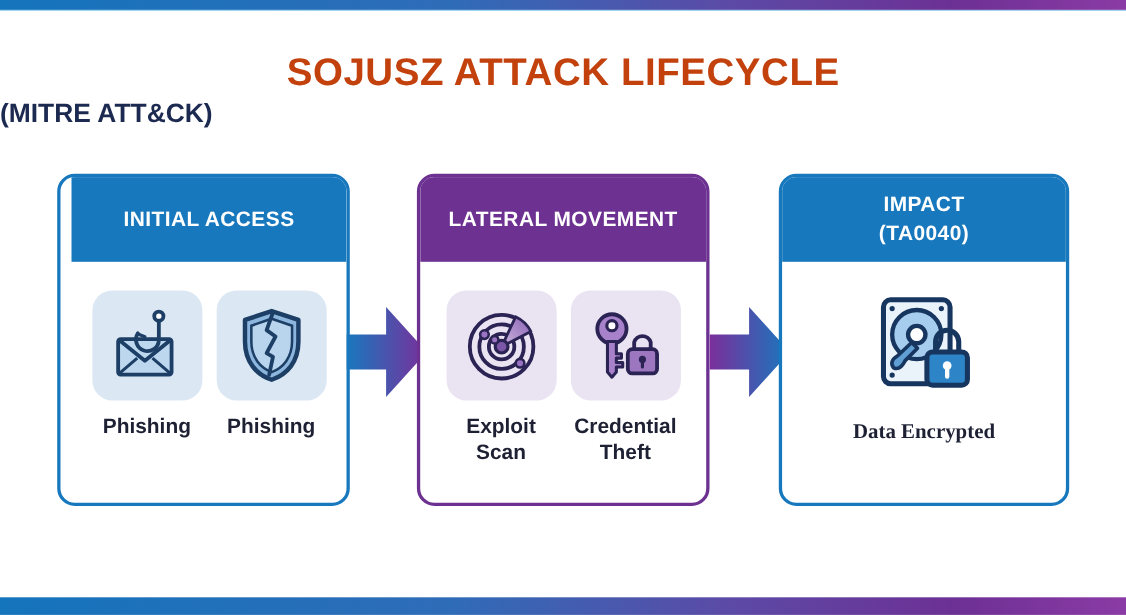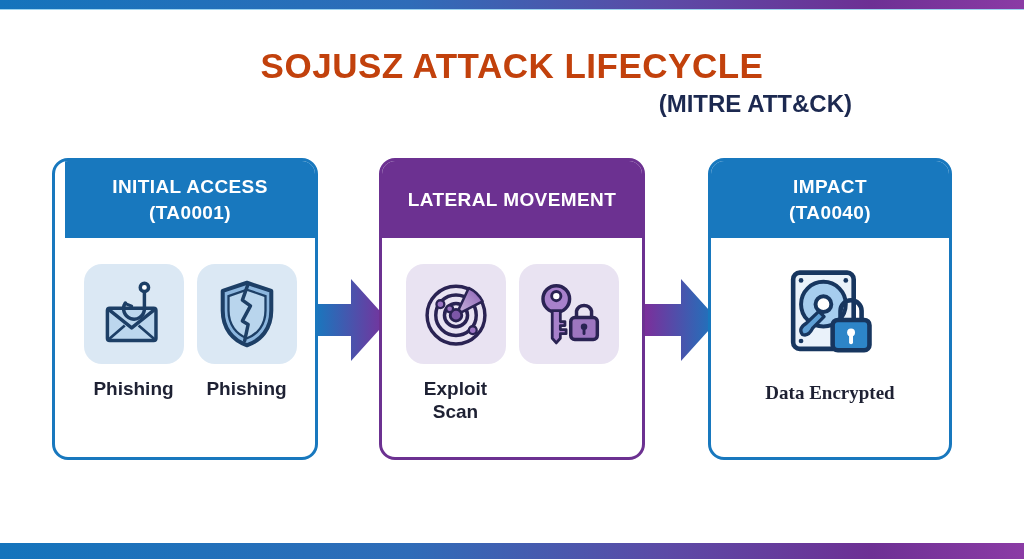--- a/index.html
+++ b/index.html
@@ -16,33 +16,33 @@
   .bar-bottom {
     position:absolute; bottom:0; left:0; width:1024px; height:16px;
     background:linear-gradient(90deg,#1474bc 0%,#2f6cb8 40%,#5c4aa6 65%,#6d3094 85%,#8b3ba5 100%);
   }
 
   .page-title {
     position:absolute; top:46px; left:0; width:1024px; text-align:center;
     font-size:35px; font-weight:bold; letter-spacing:0.5px; color:#c2410c;
   }
   .page-subtitle {
-    position:absolute; top:90px; left:0; width:852px; text-align:right;
+    position:absolute; top:90px; left:0; width:852px; text-align:left;
     font-size:24px; font-weight:bold; color:#1c2950;
   }
 
   .stage-card {
     position:absolute; top:158px; width:266px; height:302px;
     background:#ffffff; border-radius:16px; border:3px solid #1878be;
     display:flex; flex-direction:column; overflow:hidden;
   }
   .stage-card.purple { border-color:#6c3191; }
   #card-initial-access { left:52px;padding-left:10px; }
   #card-lateral-movement { left:379px; }
-  #card-impact { left:708px; width:244px; }
+  #card-impact { left:708px; width:264px; }
 
   .card-header {
     height:77px; flex:0 0 77px; background:#1878be;
     display:flex; flex-direction:column; justify-content:center;
     text-align:center; color:#ffffff; font-weight:bold;
     font-size:19px; letter-spacing:0.4px; line-height:1.35;
   }
   .stage-card.purple .card-header { background:#6c3191;gap:21px; }
 
   .card-body {
@@ -73,21 +73,20 @@
 <div class="canvas">
 
   <div class="bar-top"></div>
 
   <div class="page-title">SOJUSZ ATTACK LIFECYCLE</div>
   <div class="page-subtitle">(MITRE ATT&amp;CK)</div>
 
   <div class="stage-card" id="card-initial-access">
     <div class="card-header">
       <div>INITIAL ACCESS</div>
-      <div>(TA0001)</div>
     </div>
     <div class="card-body">
       <div class="technique">
         <div class="tile blue-bg">
           <svg width="74" height="74" viewBox="0 0 64 64">
             <rect x="9" y="27" width="42" height="28" rx="2" fill="#bcd7ee" stroke="#1d3f66" stroke-width="3"></rect>
             <path d="M10 28 L30 44 L50 28" fill="none" stroke="#1d3f66" stroke-width="3" stroke-linejoin="round"></path>
             <path d="M10 54 L24 42 M50 54 L36 42" fill="none" stroke="#1d3f66" stroke-width="2.4"></path>
             <circle cx="41" cy="9" r="3.6" fill="#ffffff" stroke="#1d3f66" stroke-width="3"></circle>
             <path d="M41 13 L41 28 A9 9 0 1 1 24.5 22.5" fill="none" stroke="#1d3f66" stroke-width="3" stroke-linecap="round"></path>
@@ -150,20 +149,21 @@
           <svg width="74" height="74" viewBox="0 0 64 64">
             <circle cx="21" cy="19" r="11.5" fill="#a881cb" stroke="#2a2353" stroke-width="3"></circle>
             <circle cx="21" cy="16.5" r="4" fill="#ffffff" stroke="#2a2353" stroke-width="2.5"></circle>
             <path d="M17.5 29 L17.5 53 L21 57 L24.5 53 L24.5 49 L29.5 49 L29.5 45.5 L24.5 45.5 L24.5 42 L28.5 42 L28.5 38.5 L24.5 38.5 L24.5 29 Z" fill="#a881cb" stroke="#2a2353" stroke-width="2.4" stroke-linejoin="round"></path>
             <path d="M38.5 35 V29.5 a6.8 6.8 0 0 1 13 0 V35" fill="none" stroke="#2a2353" stroke-width="3"></path>
             <rect x="33.5" y="35" width="23" height="19" rx="3.5" fill="#9d76c0" stroke="#2a2353" stroke-width="3"></rect>
             <circle cx="45" cy="43" r="2.8" fill="#2a2353"></circle>
             <path d="M45 44.5 V49" stroke="#2a2353" stroke-width="2.5" stroke-linecap="round"></path>
           </svg>
         </div>
+        <div class="tech-label">Credential Theft</div>
       </div>
     </div>
   </div>
 
   <svg class="flow-arrow" id="arrow-2" viewBox="0 0 74 88">
     <defs>
       <linearGradient id="gradB" x1="0" y1="0" x2="1" y2="0">
         <stop offset="0" stop-color="#7b2f9b"></stop>
         <stop offset="1" stop-color="#1878be"></stop>
       </linearGradient>

